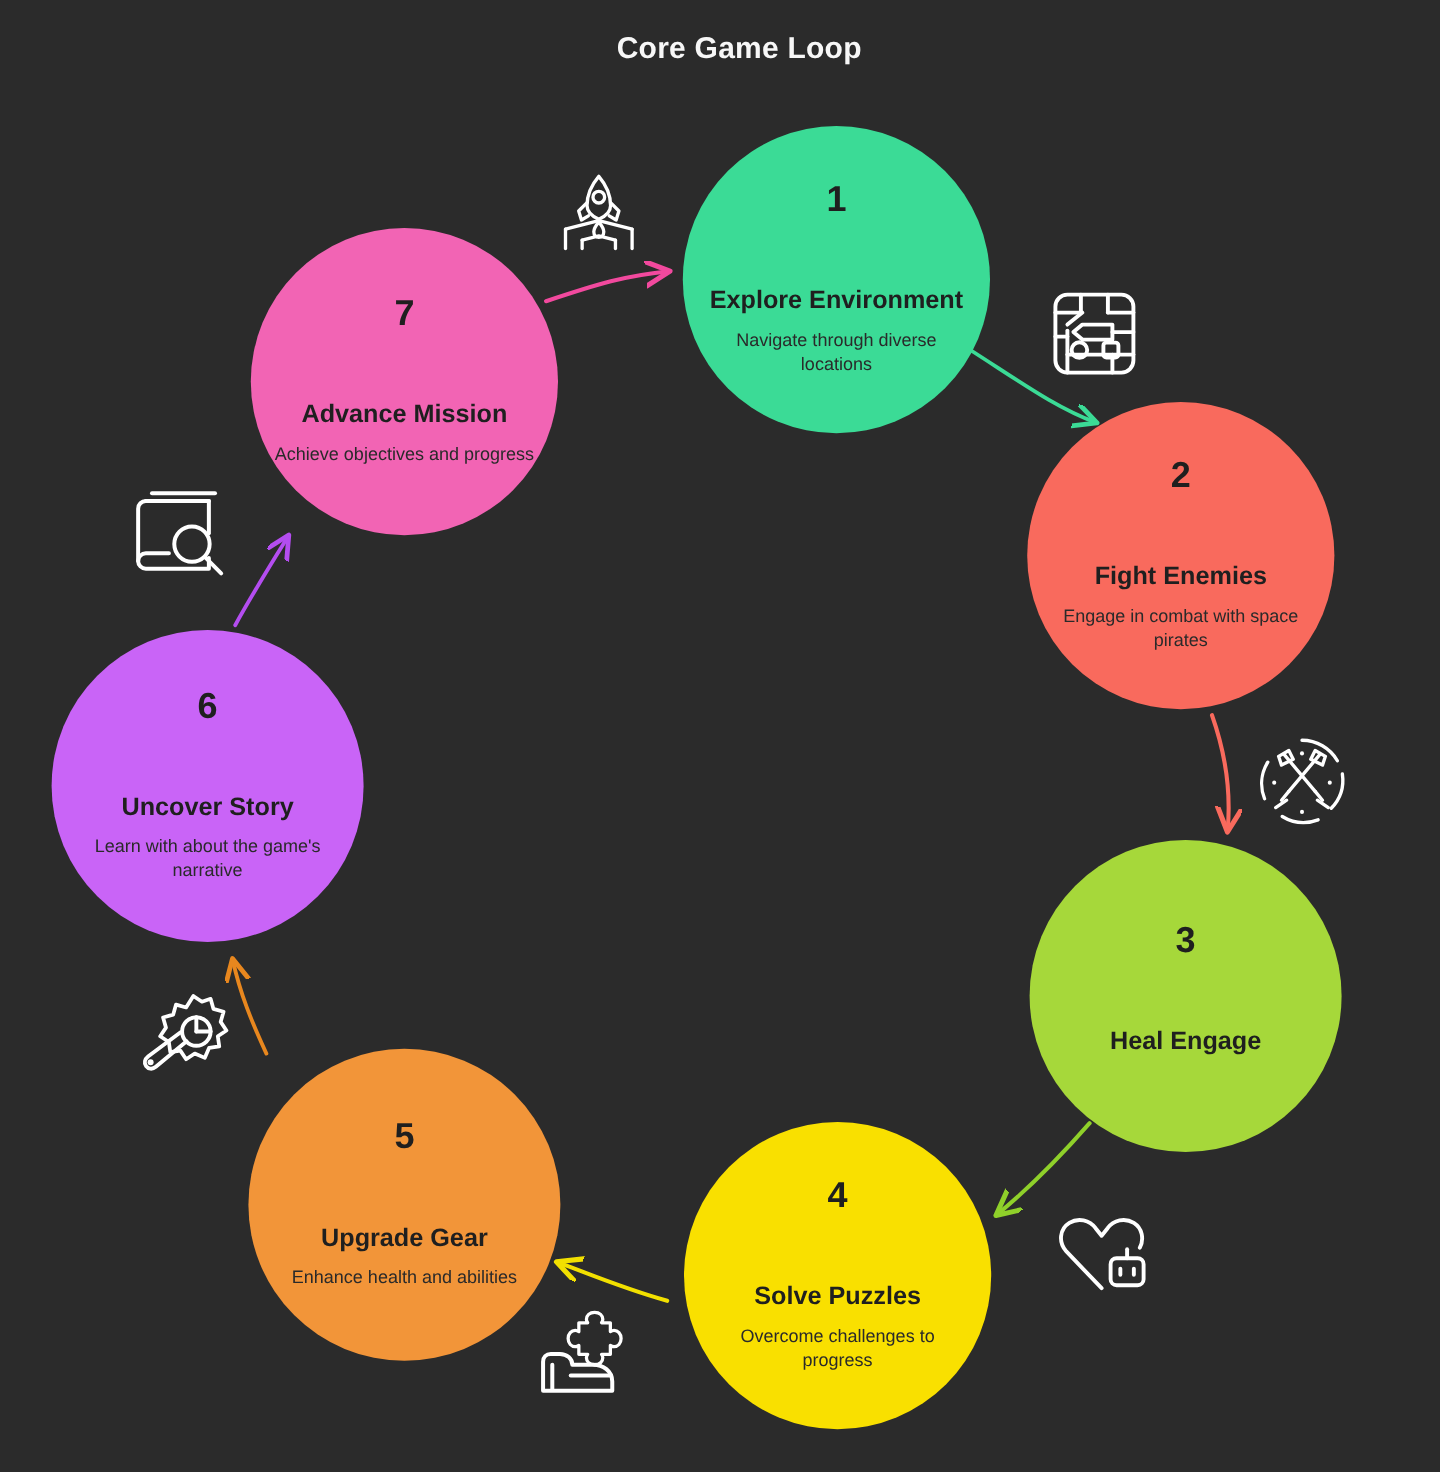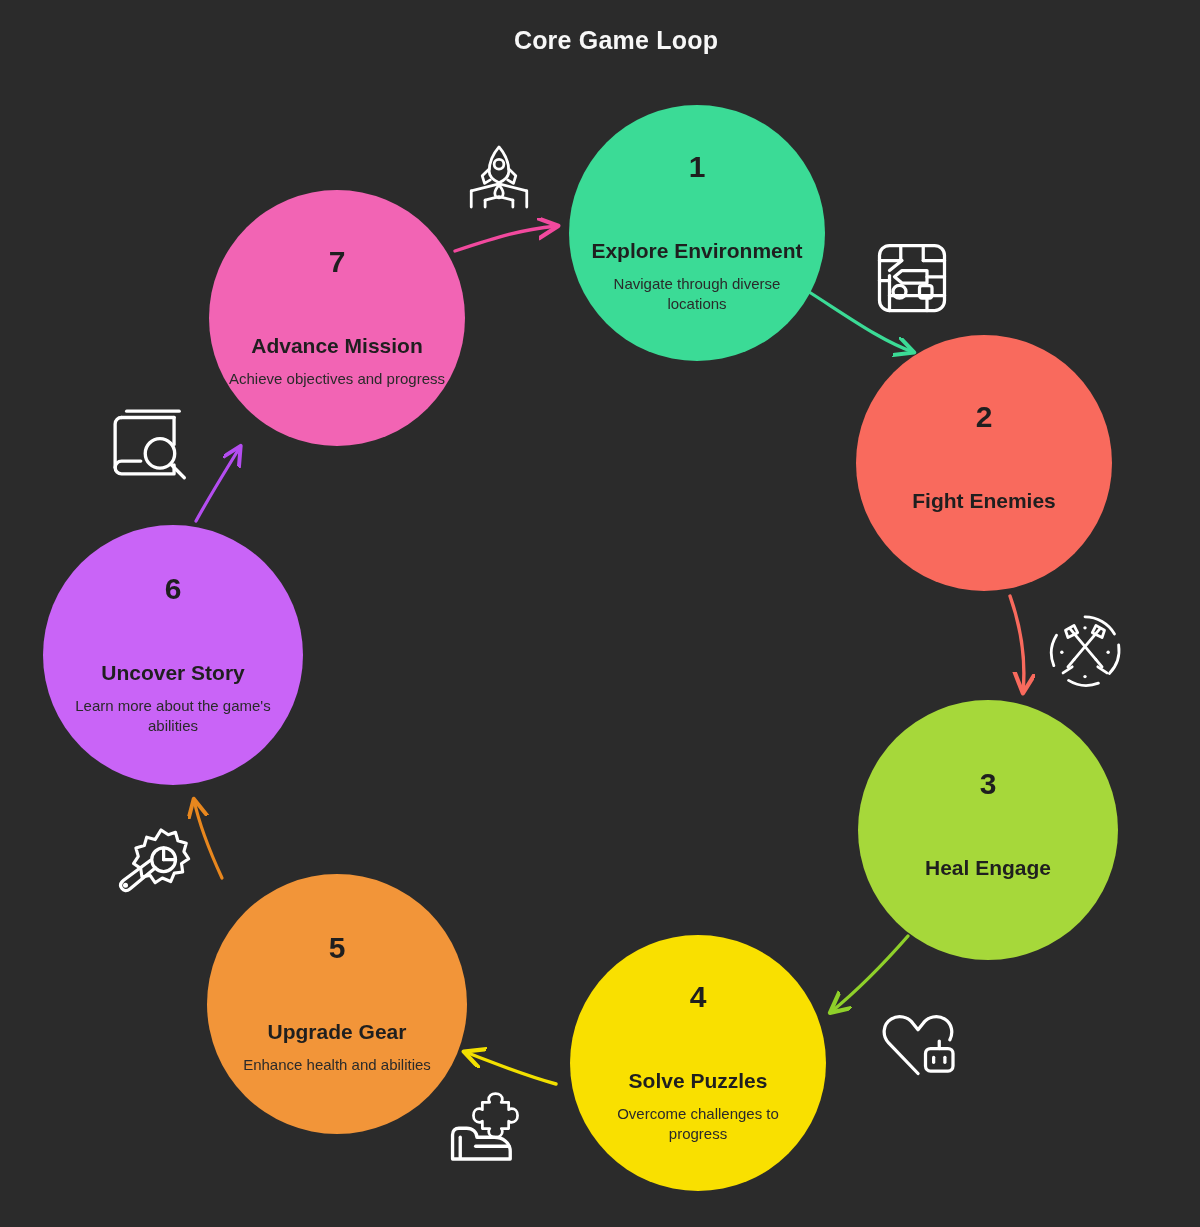--- a/index.html
+++ b/index.html
@@ -125,20 +125,21 @@
 
   <div class="node" style="left: 569px; top: 105px; width: 256px; height: 256px; background: rgb(59, 219, 150);">
     <div class="num">1</div>
     <div class="ttl">Explore Environment</div>
     <div class="desc">Navigate through diverse locations</div>
   </div>
 
   <div class="node" style="left: 856px; top: 335px; width: 256px; height: 256px; background: rgb(249, 106, 93);">
     <div class="num">2</div>
     <div class="ttl">Fight Enemies</div>
+    <div class="desc">Engage in combat with space pirates</div>
   </div>
 
   <div class="node" style="left: 858px; top: 700px; width: 260px; height: 260px; background: rgb(166, 216, 58);">
     <div class="num">3</div>
     <div class="ttl">Heal Engage</div>
   </div>
 
   <div class="node" style="left: 570px; top: 935px; width: 256px; height: 256px; background: rgb(249, 224, 0);">
     <div class="num">4</div>
     <div class="ttl">Solve Puzzles</div>
@@ -147,21 +148,21 @@
 
   <div class="node" style="left: 207px; top: 874px; width: 260px; height: 260px; background: rgb(242, 149, 57);">
     <div class="num">5</div>
     <div class="ttl">Upgrade Gear</div>
     <div class="desc">Enhance health and abilities</div>
   </div>
 
   <div class="node" style="left: 43px; top: 525px; width: 260px; height: 260px; background: rgb(201, 100, 247);">
     <div class="num">6</div>
     <div class="ttl">Uncover Story</div>
-    <div class="desc">Learn more about the game's abilities</div>
+    <div class="desc">Learn with about the game's narrative</div>
   </div>
 
   <div class="node" style="left: 209px; top: 190px; width: 256px; height: 256px; background: rgb(242, 100, 180);">
     <div class="num">7</div>
     <div class="ttl">Advance Mission</div>
     <div class="desc">Achieve objectives and progress</div>
   </div>
 
   <div class="icon" style="left: 462px; top: 140px; width: 74px; height: 74px; color: rgb(255, 255, 255);">
     <svg viewBox="0 0 64 64" fill="none" stroke="currentColor" stroke-width="2.4" stroke-linecap="round" stroke-linejoin="round">

